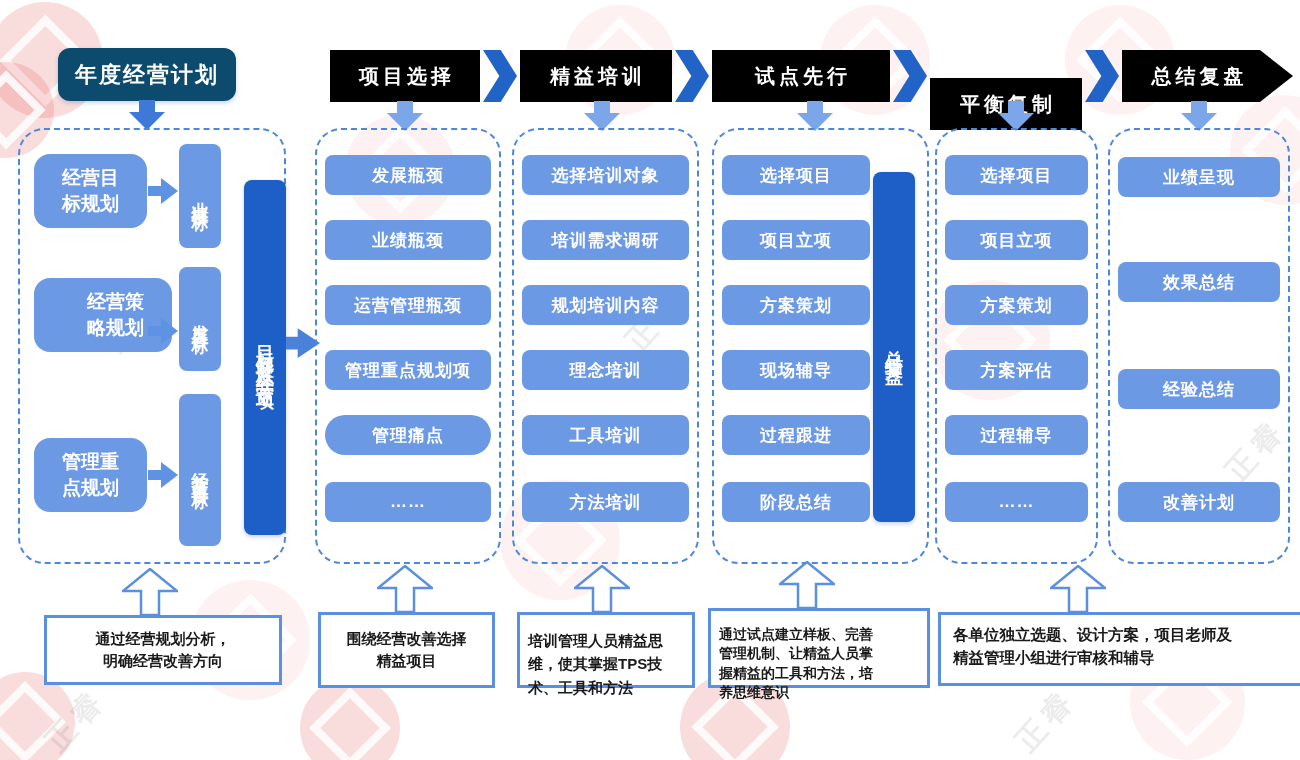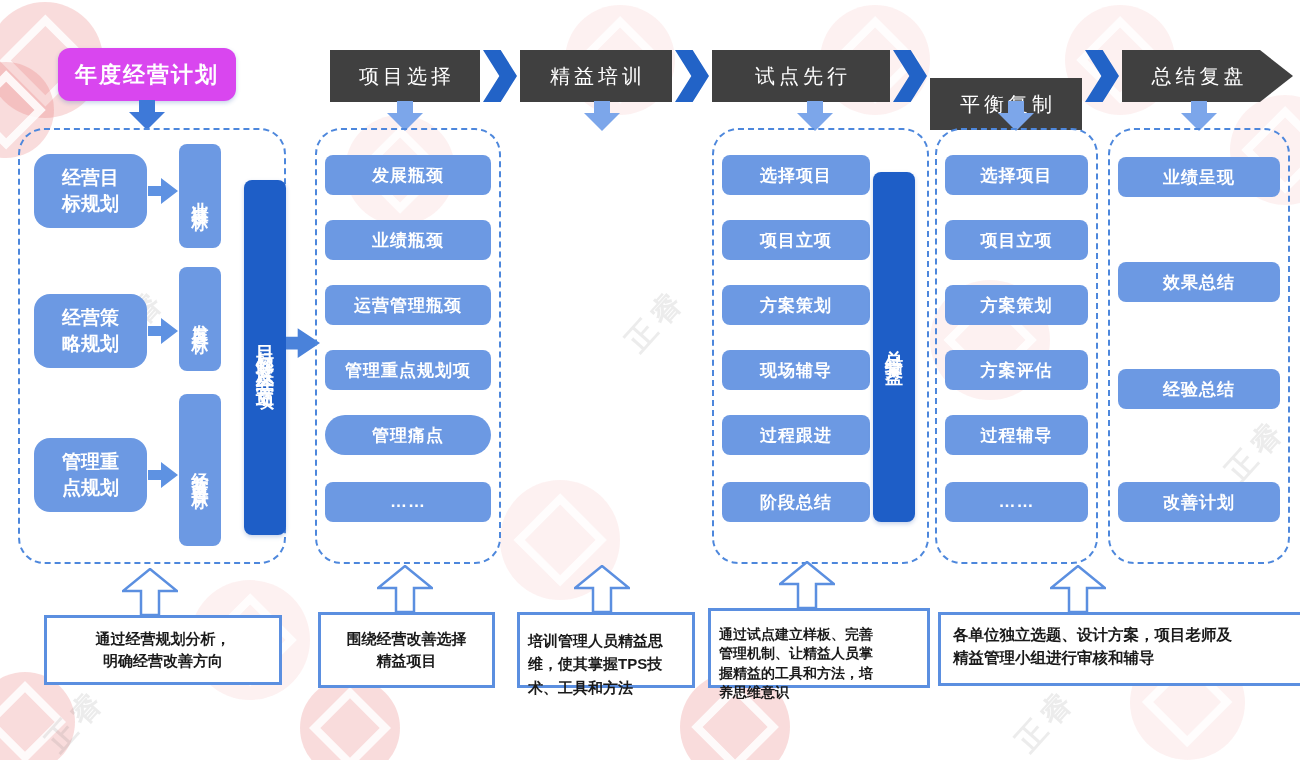--- a/index.html
+++ b/index.html
@@ -7,25 +7,25 @@
           font-family:"Liberation Sans","DejaVu Sans",sans-serif;}
   
   .wm-circle{position:absolute;border-radius:50%;background:rgba(236,120,120,0.10);
              display:flex;align-items:center;justify-content:center;pointer-events:none;}
   .wm-circle .diamond{width:42%;height:42%;transform:rotate(45deg);
              border:8px solid rgba(255,255,255,0.85);}
   .wm-circle.strong{background:rgba(228,96,96,0.22);}
   .wm-text{position:absolute;color:rgba(110,110,110,0.13);font-weight:bold;font-size:30px;
            transform:rotate(-48deg);letter-spacing:6px;pointer-events:none;white-space:nowrap;}
   
-  .title-btn{position:absolute;left:58px;top:48px;width:178px;height:53px;background:#d946ef;
+  .title-btn{position:absolute;left:58px;top:48px;width:178px;height:53px;background:#0c4a6e;
              border-radius:12px;color:#fff;font-size:22px;font-weight:bold;letter-spacing:2px;
              display:flex;align-items:center;justify-content:center;box-shadow:0 2px 4px rgba(30,80,170,.25);}
-  .stage-banner{position:absolute;top:50px;height:52px;background:#404040;color:#fff;
-             font-weight:normal;font-size:20px;letter-spacing:4px;text-indent:4px;
+  .stage-banner{position:absolute;top:50px;height:52px;background:#000000;color:#fff;
+             font-weight:bold;font-size:20px;letter-spacing:4px;text-indent:4px;
              display:flex;align-items:center;justify-content:center;}
   .stage-banner.tip{clip-path:polygon(0 0,calc(100% - 33px) 0,100% 50%,calc(100% - 33px) 100%,0 100%);}
   .chev{position:absolute;top:50px;width:34px;height:52px;background:#2263C7;
         clip-path:polygon(0 0,52% 0,100% 50%,52% 100%,0 100%,48% 50%);}
   .down-arrow{position:absolute;width:40px;height:30px;}
   
   .col{position:absolute;top:128px;height:436px;border:2px dashed #4D87DC;border-radius:26px;box-sizing:border-box;}
   .item{position:absolute;height:40px;background:#6C99E3;border-radius:8px;color:#fff;
         font-weight:bold;font-size:17px;letter-spacing:1px;
         display:flex;align-items:center;justify-content:center;}
@@ -127,21 +127,21 @@
   <svg class="down-arrow" style="left:996px;top:101px;" viewBox="0 0 40 30">
       <path d="M12 0h16v12h10L20 30 2 12h10z" fill="#7CA6EA"></path>
     </svg>
   <svg class="down-arrow" style="left:1179px;top:101px;" viewBox="0 0 40 30">
       <path d="M12 0h16v12h10L20 30 2 12h10z" fill="#7CA6EA"></path>
     </svg>
 
   <div class="col" style="left:18px;width:268px;">
     <div class="src-box" style="left:14px;top:24px;">经营目
 标规划</div>
-    <div class="src-box" style="left:14px;top:164px;">经营策
+    <div class="src-box" style="left:14px;top:148px;padding-left:25px;">经营策
 略规划</div>
     <div class="src-box" style="left:14px;top:308px;">管理重
 点规划</div>
     <svg class="mini-arrow" style="left:128px;top:46px;" viewBox="0 0 32 30">
         <path d="M0 10h13V2l17 13-17 13v-8H0z" fill="#5E92E2"></path>
       </svg>
     <svg class="mini-arrow" style="left:128px;top:186px;" viewBox="0 0 32 30">
         <path d="M0 10h13V2l17 13-17 13v-8H0z" fill="#5E92E2"></path>
       </svg>
     <svg class="mini-arrow" style="left:128px;top:330px;" viewBox="0 0 32 30">
@@ -159,20 +159,28 @@
 
   <div class="col" style="left:315px;width:186px;">
     <div class="item" style="left:8px;width:166px;top:25px;">发展瓶颈</div>
     <div class="item" style="left:8px;width:166px;top:90px;">业绩瓶颈</div>
     <div class="item" style="left:8px;width:166px;top:155px;">运营管理瓶颈</div>
     <div class="item" style="left:8px;width:166px;top:220px;">管理重点规划项</div>
     <div class="item" style="left:8px;width:166px;top:285px;border-radius:20px;">管理痛点</div>
     <div class="item" style="left:8px;width:166px;top:352px;">……</div>
   </div>
 
+  <div class="col" style="left:512px;width:187px;">
+    <div class="item" style="left:8px;width:167px;top:25px;">选择培训对象</div>
+    <div class="item" style="left:8px;width:167px;top:90px;">培训需求调研</div>
+    <div class="item" style="left:8px;width:167px;top:155px;">规划培训内容</div>
+    <div class="item" style="left:8px;width:167px;top:220px;">理念培训</div>
+    <div class="item" style="left:8px;width:167px;top:285px;">工具培训</div>
+    <div class="item" style="left:8px;width:167px;top:352px;">方法培训</div>
+  </div>
 
   <div class="col" style="left:712px;width:217px;">
     <div class="item" style="left:8px;width:148px;top:25px;">选择项目</div>
     <div class="item" style="left:8px;width:148px;top:90px;">项目立项</div>
     <div class="item" style="left:8px;width:148px;top:155px;">方案策划</div>
     <div class="item" style="left:8px;width:148px;top:220px;">现场辅导</div>
     <div class="item" style="left:8px;width:148px;top:285px;">过程跟进</div>
     <div class="item" style="left:8px;width:148px;top:352px;">阶段总结</div>
     <div class="vbar" style="left:159px;top:42px;width:42px;height:350px;">总结复盘</div>
   </div>

